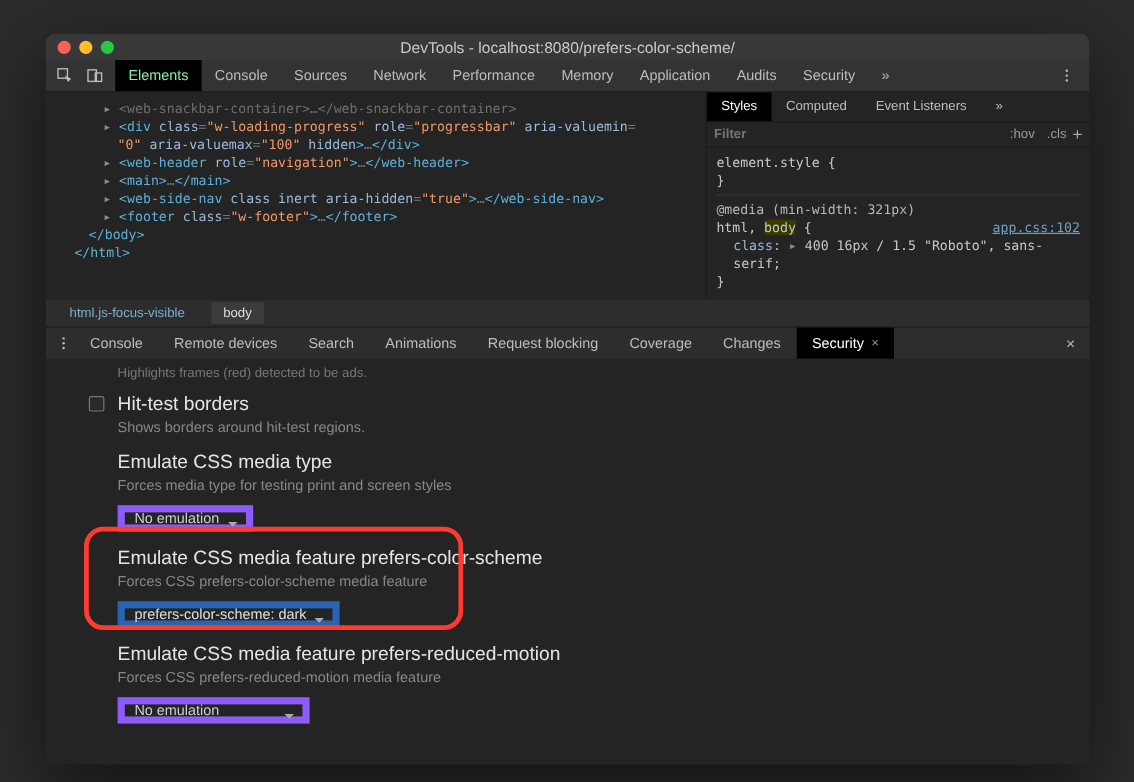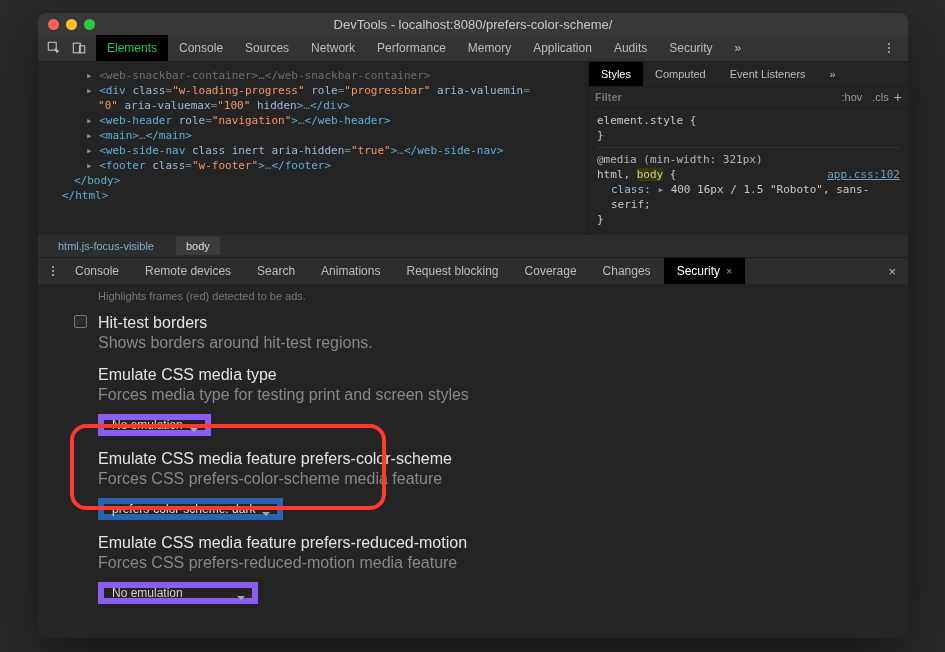--- a/index.html
+++ b/index.html
@@ -8,21 +8,21 @@
   font-family: -apple-system, "Helvetica Neue", Arial, sans-serif;
   font-size: 12px;
   color: #bdbdbd;
   width: 945px;
   height: 652px;
   overflow: hidden;
 }
 .window {
   position: absolute;
   left: 38px;
-  top: 13px;
+  top: 28px;
   width: 870px;
   background: #242424;
   border-radius: 8px 8px 6px 6px;
   box-shadow: 0 20px 60px rgba(0,0,0,0.55);
   overflow: hidden;
 }
 .titlebar {
   height: 22px;
   background: #383838;
   display: flex;
@@ -54,21 +54,21 @@
 .ts-icon svg { stroke:#bdbdbd; fill:none; stroke-width:1.3; }
 .ts-tabs { display: flex; height: 100%; margin-left: 10px; }
 .ts-tab {
   padding: 0 11px;
   display: flex;
   align-items: center;
   color: #bdbdbd;
   font-size: 12px;
   cursor: pointer;
 }
-.ts-tab.active { background: #000; color: #22c55e; }
+.ts-tab.active { background: #000; color: #86efac; }
 .ts-right { margin-left: auto; padding-right: 10px; display:flex; gap:14px; align-items:center;}
 .content-row { display: flex; }
 .elements-panel {
   flex: 1;
   padding: 6px 10px 8px 12px;
   font-family: Menlo, Consolas, monospace;
   font-size: 11px;
   line-height: 15px;
   color: #777;
   background: #242424;
@@ -156,21 +156,21 @@
 .drawer-close { margin-left:auto; color:#bbb; font-size:13px; padding:0 6px; cursor:pointer;}
 .kebab { display:flex; flex-direction:column; gap:2px; padding:0 8px;}
 .kebab i { width:2px; height:2px; background:#bbb; border-radius:50%;}
 .drawer-body {
   background:#242424;
   padding: 4px 18px 28px 18px;
 }
 .truncated { color:#777; font-size:11px; padding:2px 0 4px 42px;}
 .setting-block { padding: 8px 0 6px 42px; position:relative;}
 .setting-title { color:#e5e5e5; font-size:16px; margin-bottom:2px;}
-.setting-desc { color:#888; font-size:16px;}
+.setting-desc { color:#888; font-size:12px;}
 .checkbox {
   position:absolute; left:18px; top:9px;
   width:13px; height:13px; border:1px solid #777; border-radius:2px;
   background:#2a2a2a;
 }
 .select {
   margin-top: 10px;
   display:inline-flex;
   align-items:center;
   height:22px;

